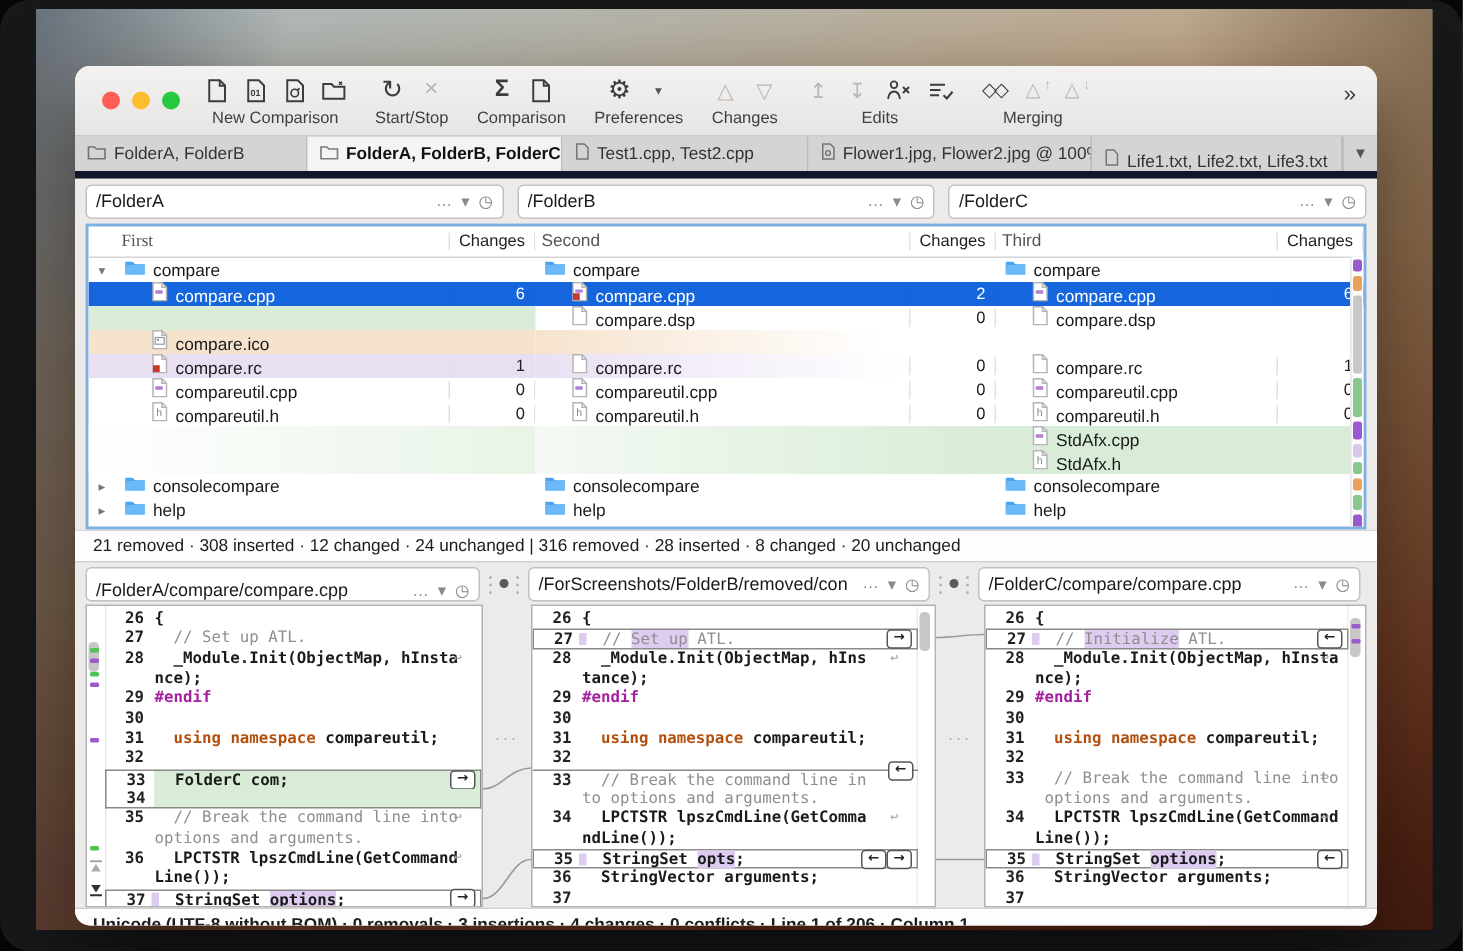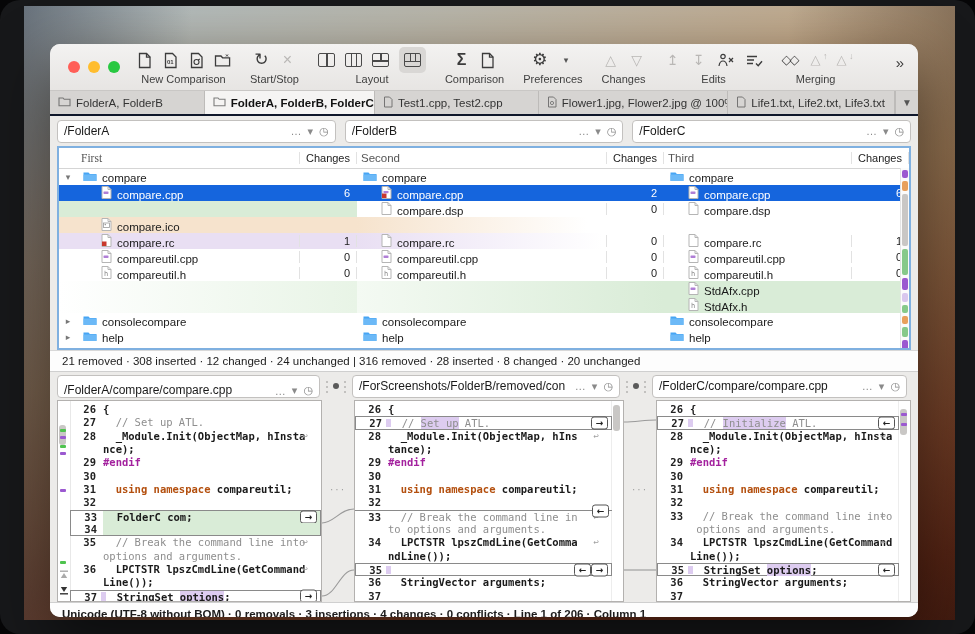--- a/index.html
+++ b/index.html
@@ -22,21 +22,21 @@
   .ticon{color:#3c3c3c;font-size:16px;line-height:20px;display:inline-flex;align-items:center;justify-content:center;min-width:16px;height:22px;}
   .ticon.muted{color:#b9b7b5;}
   .ticon.selbg{background:#d9d7d5;border-radius:5px;padding:2px 5px;}
   .tlabel{font-size:11px;color:#3f3f3f;margin-top:1px;white-space:nowrap;}
   .overflow{position:absolute;right:14px;top:10px;font-size:15px;color:#3c3c3c;}
   .lay{width:15px;height:12px;border:1.5px solid #4a4a4a;border-radius:2px;position:relative;display:inline-block;}
   .lay i{position:absolute;background:#4a4a4a;}
   .stk{position:relative;display:inline-block;}
   .stk sup{position:absolute;top:-4px;right:-7px;font-size:9px;}
   
-  .tabstrip{height:23px;background:#d6d4d2;display:flex;border-bottom:2px solid #0f172a;}
+  .tabstrip{height:23px;background:#d6d4d2;display:flex;border-bottom:5px solid #0f172a;}
   .tab{display:flex;align-items:center;gap:5px;padding:0 8px;font-size:11.5px;color:#333;border-right:1px solid #bdbbb9;overflow:hidden;white-space:nowrap;background:#d6d4d2;}
   .tab.active{background:#f5f4f3;font-weight:bold;color:#111;}
   .tab .tic{flex:none;opacity:.75;}
   .tabmore{margin-left:auto;width:24px;display:flex;align-items:center;justify-content:center;color:#555;font-size:10px;border-left:1px solid #bdbbb9;}
   
   .pathbar{height:30px;display:flex;align-items:center;gap:9px;padding:0 7px;}
   .pinput{flex:1;height:21px;background:#fff;border:1px solid #c3c1bf;border-radius:4px;display:flex;align-items:center;font-size:12px;color:#1a1a1a;padding:0 6px;justify-content:space-between;}
   .pinput .pv{flex:1;overflow:hidden;white-space:nowrap;}
   .pctl{color:#8a8a8a;font-size:11px;margin-left:6px;}
   
@@ -154,49 +154,20 @@
               </span>
               <span class="ticon muted">
                 <span style="font-size:16px;">×</span>
               </span>
             </div>
             <div class="tlabel">Start/Stop</div>
           </div>
           <div class="tgroup">
             <div class="ticons">
               <span class="ticon">
-                <span class="lay">
-                  <i style="left:50%;top:0;bottom:0;width:1.5px;"></i>
-                </span>
-              </span>
-              <span class="ticon">
-                <span class="lay">
-                  <i style="left:33%;top:0;bottom:0;width:1.5px;"></i>
-                  <i style="left:66%;top:0;bottom:0;width:1.5px;"></i>
-                </span>
-              </span>
-              <span class="ticon">
-                <span class="lay">
-                  <i style="top:50%;left:0;right:0;height:1.5px;"></i>
-                  <i style="left:50%;top:0;height:50%;width:1.5px;"></i>
-                </span>
-              </span>
-              <span class="ticon selbg">
-                <span class="lay">
-                  <i style="top:55%;left:0;right:0;height:1.5px;"></i>
-                  <i style="left:33%;top:0;height:55%;width:1.5px;"></i>
-                  <i style="left:66%;top:0;height:55%;width:1.5px;"></i>
-                </span>
-              </span>
-            </div>
-            <div class="tlabel">Layout</div>
-          </div>
-          <div class="tgroup">
-            <div class="ticons">
-              <span class="ticon">
                 <span style="font-size:16px;font-weight:bold;">Σ</span>
               </span>
               <span class="ticon">
                 <svg width="15" height="17" viewBox="0 0 15 17">
                   <path d="M2.5 1.5h7l3.5 3.5v10.5h-10.5z" fill="none" stroke="#3c3c3c" stroke-width="1.3"></path>
                   <path d="M9.5 1.5v3.7h3.7" fill="none" stroke="#3c3c3c" stroke-width="1.3"></path>
                 </svg>
               </span>
             </div>
             <div class="tlabel">Comparison</div>
@@ -284,21 +255,21 @@
             </svg></span>
           <span>Test1.cpp, Test2.cpp</span>
         </div>
         <div class="tab" style="width: 188px;">
           <span class="tic"><svg width="10" height="12" viewBox="0 0 10 12">
               <path d="M1.5 1h5l2.5 2.5v7.5h-7.5z" fill="none" stroke="#555" stroke-width="1"></path>
               <circle cx="5" cy="7" r="1.6" fill="none" stroke="#555" stroke-width=".9"></circle>
             </svg></span>
           <span>Flower1.jpg, Flower2.jpg @ 100%</span>
         </div>
-        <div class="tab" style="width: 163px;">
+        <div class="tab" style="width: 163px; align-items: flex-end;">
           <span class="tic"><svg width="10" height="12" viewBox="0 0 10 12">
               <path d="M1.5 1h5l2.5 2.5v7.5h-7.5z" fill="none" stroke="#555" stroke-width="1"></path>
             </svg></span>
           <span>Life1.txt, Life2.txt, Life3.txt</span>
         </div>
         <div class="tabmore">▼</div>
       </div>
     <div class="pathbar" id="pathbar">
         <div class="pinput">
           <span class="pv">/FolderA</span>
@@ -799,20 +770,21 @@
               <span class="txt"><span>  LPCTSTR lpszCmdLine(GetComma</span></span>
               <span class="wrapmark">↩</span>
             </div>
             <div class="cl">
               <span class="num"></span>
               <span class="txt"><span>ndLine());</span></span>
             </div>
             <div class="cl box-both">
               <span class="num">35</span>
               <span class="sliver"></span>
+              <span class="txt"><span>  StringSet </span><span class="sc-hl">opts</span><span>;</span></span>
               <span class="mbtn r2">←</span>
               <span class="mbtn r1">→</span>
             </div>
             <div class="cl">
               <span class="num">36</span>
               <span class="txt"><span>  StringVector arguments;</span></span>
             </div>
             <div class="cl">
               <span class="num">37</span>
               <span class="txt"></span>

